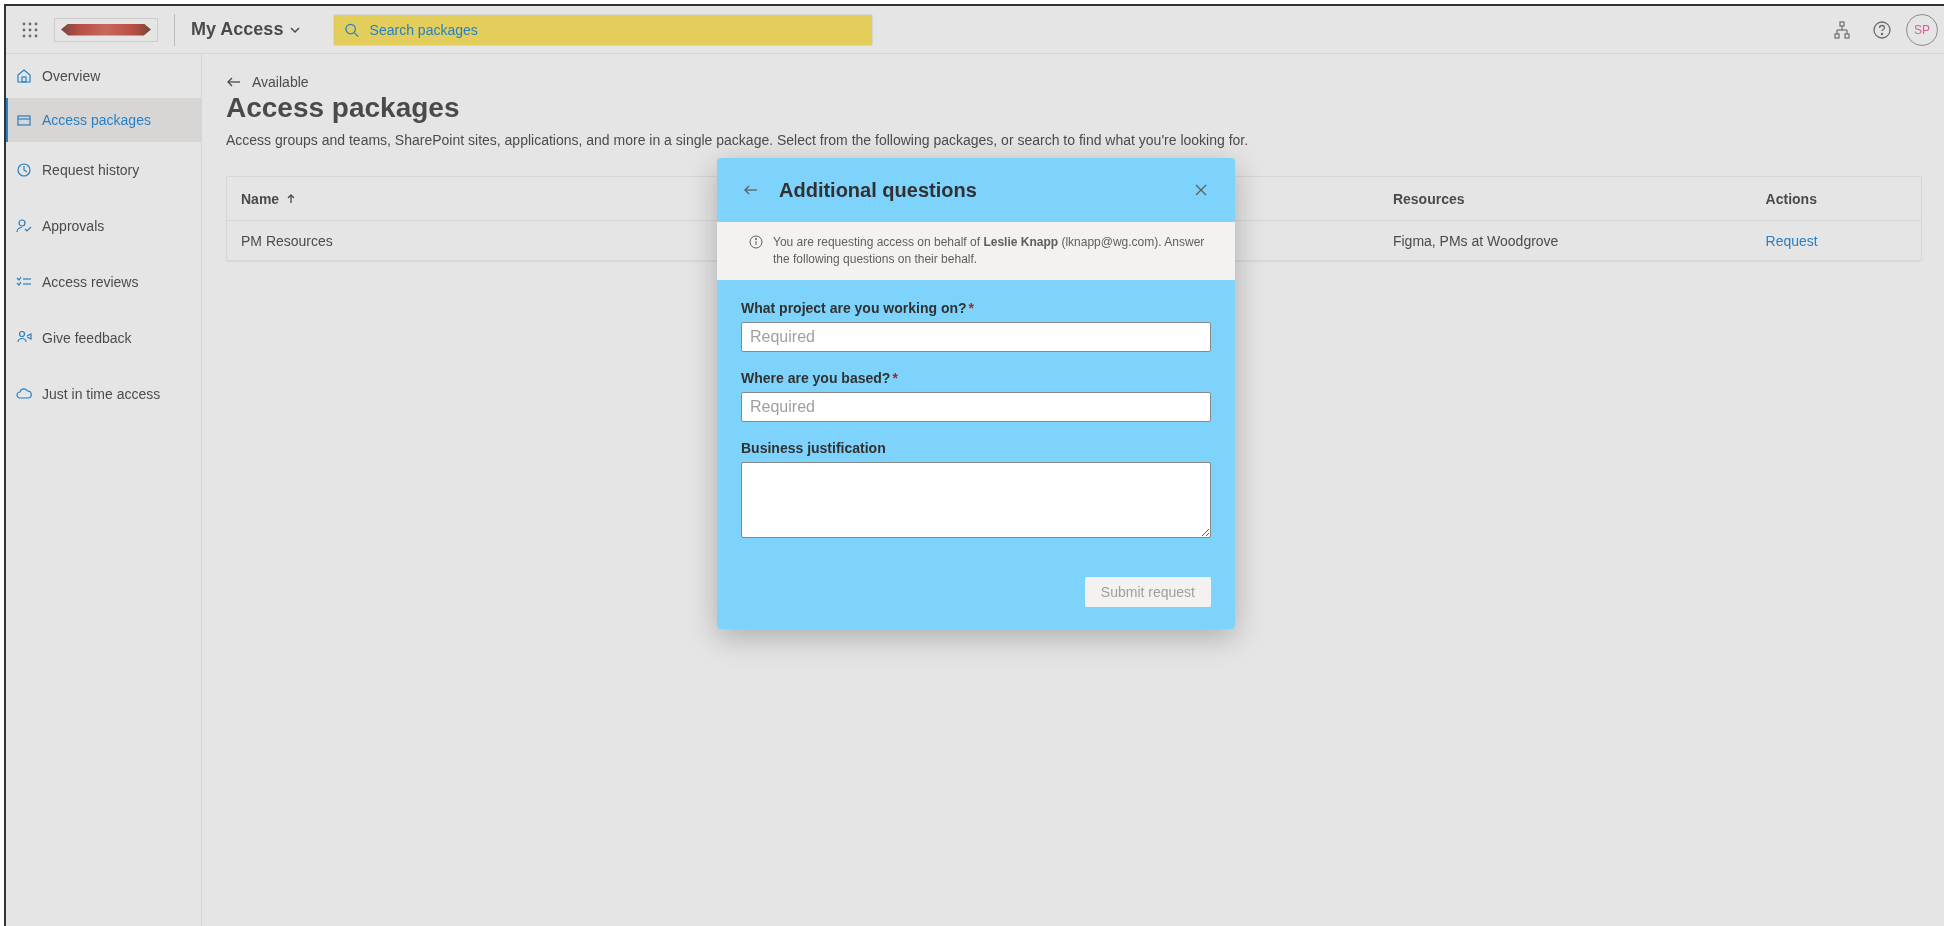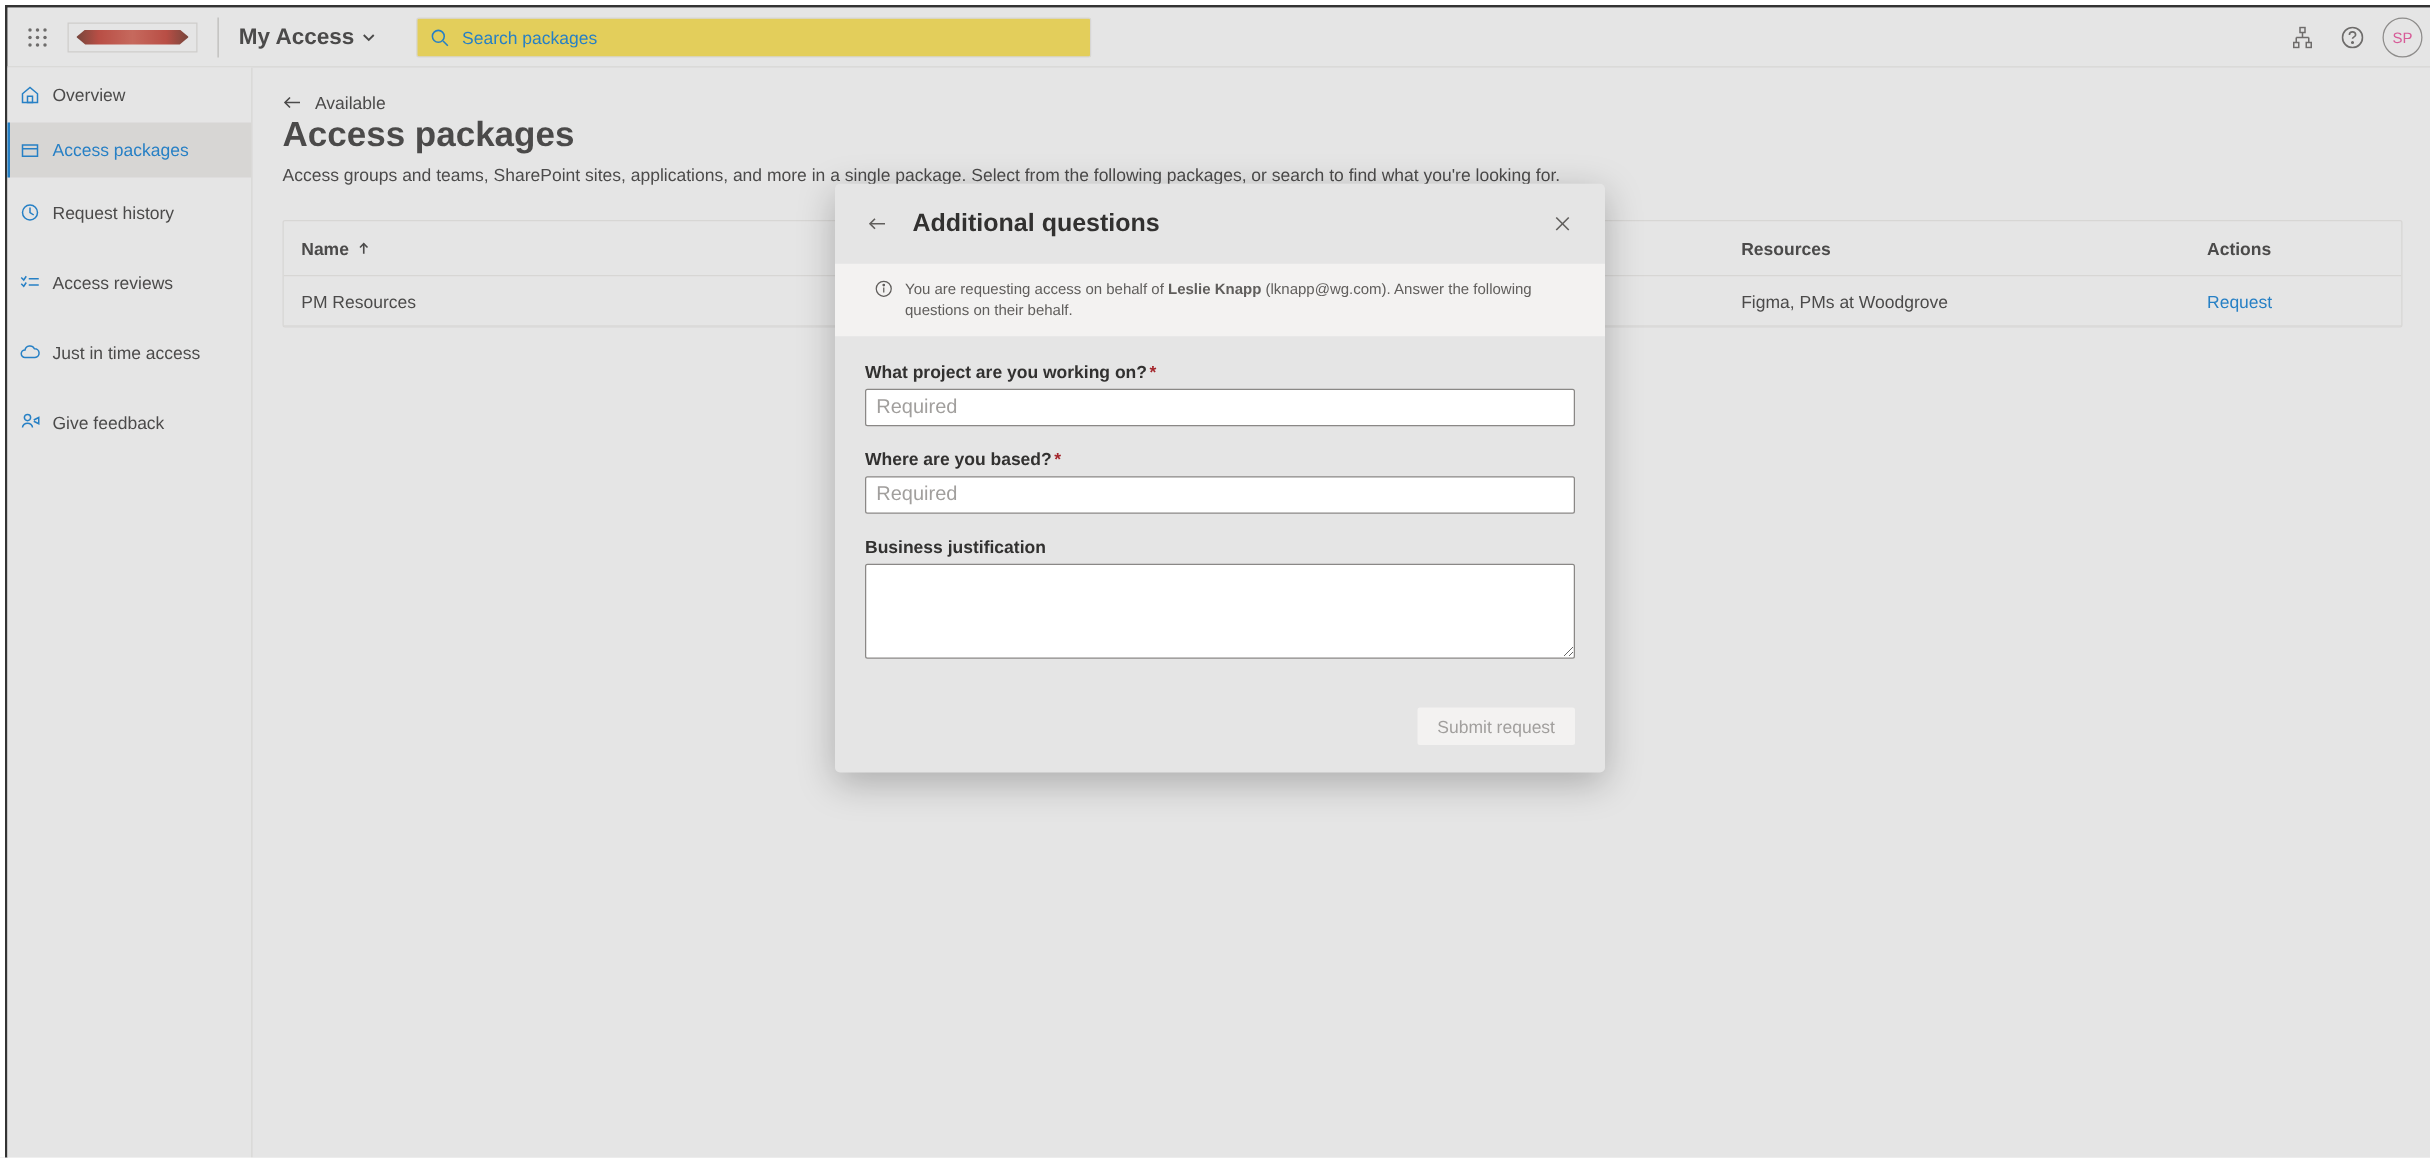--- a/index.html
+++ b/index.html
@@ -140,25 +140,25 @@
 .request-link { color:#0078d4; cursor:pointer; }
 
 
 .overlay {
   position:absolute; inset:0;
   background: rgba(150,150,150,0.25);
 }
 
 .modal {
   position:absolute;
-  top: 141px;
+  top: 152px;
   left: 50%;
   transform: translateX(-50%);
-  width: 616px;
-  background:#e5e5e5;
+  width: 518px;
+  background:#7dd3fc;
   border-radius:4px;
   box-shadow: 0 8px 30px rgba(0,0,0,0.25);
 }
 .modal-header {
   height: 64px;
   display:flex; align-items:center;
   padding: 0 20px;
   gap: 14px;
 }
 .modal-title {
@@ -279,40 +279,48 @@
     </div>
     <div class="nav-item tall">
       <svg width="16" height="16" viewBox="0 0 16 16" fill="none" stroke="#0078d4" stroke-width="1.2">
           <circle cx="8" cy="8" r="6"></circle>
           <polyline points="8,4 8,8 11,10"></polyline>
         </svg>
       <span>Request history</span>
     </div>
     <div class="nav-item tall">
       <svg width="16" height="16" viewBox="0 0 16 16" fill="none" stroke="#0078d4" stroke-width="1.2">
+          <circle cx="6" cy="5" r="3"></circle>
+          <path d="M1 14c0-2.5 2-4.5 5-4.5"></path>
+          <polyline points="9,11 11,13 15,9"></polyline>
+        </svg>
+      <span>Approvals</span>
+    </div>
+    <div class="nav-item tall">
+      <svg width="16" height="16" viewBox="0 0 16 16" fill="none" stroke="#0078d4" stroke-width="1.2">
           <polyline points="1,4 3,6 5,3"></polyline>
           <line x1="7" y1="5" x2="15" y2="5"></line>
           <polyline points="1,9 3,11 5,8"></polyline>
           <line x1="7" y1="10" x2="15" y2="10"></line>
         </svg>
       <span>Access reviews</span>
     </div>
     <div class="nav-item tall">
       <svg width="16" height="16" viewBox="0 0 16 16" fill="none" stroke="#0078d4" stroke-width="1.2">
-          <path d="M4 12a3 3 0 0 1 0-6 4 4 0 0 1 7.5-1A3 3 0 0 1 12 12z"></path>
-        </svg>
-      <span>Just in time access</span>
-    </div>
-    <div class="nav-item tall">
-      <svg width="16" height="16" viewBox="0 0 16 16" fill="none" stroke="#0078d4" stroke-width="1.2">
           <circle cx="6" cy="4" r="2.5"></circle>
           <path d="M2 12c0-2 2-3.5 4-3.5s4 1.5 4 3.5"></path>
           <path d="M11 6l4-2v5l-4-2"></path>
         </svg>
       <span>Give feedback</span>
+    </div>
+    <div class="nav-item tall">
+      <svg width="16" height="16" viewBox="0 0 16 16" fill="none" stroke="#0078d4" stroke-width="1.2">
+          <path d="M4 12a3 3 0 0 1 0-6 4 4 0 0 1 7.5-1A3 3 0 0 1 12 12z"></path>
+        </svg>
+      <span>Just in time access</span>
     </div>
   </div>
 
   <div class="main">
     <div class="breadcrumb">
       <svg width="16" height="16" viewBox="0 0 16 16" fill="none" stroke="currentColor" stroke-width="1.3">
           <line x1="14" y1="8" x2="2" y2="8"></line>
           <polyline points="6,4 2,8 6,12"></polyline>
         </svg>
       <span>Available</span>

